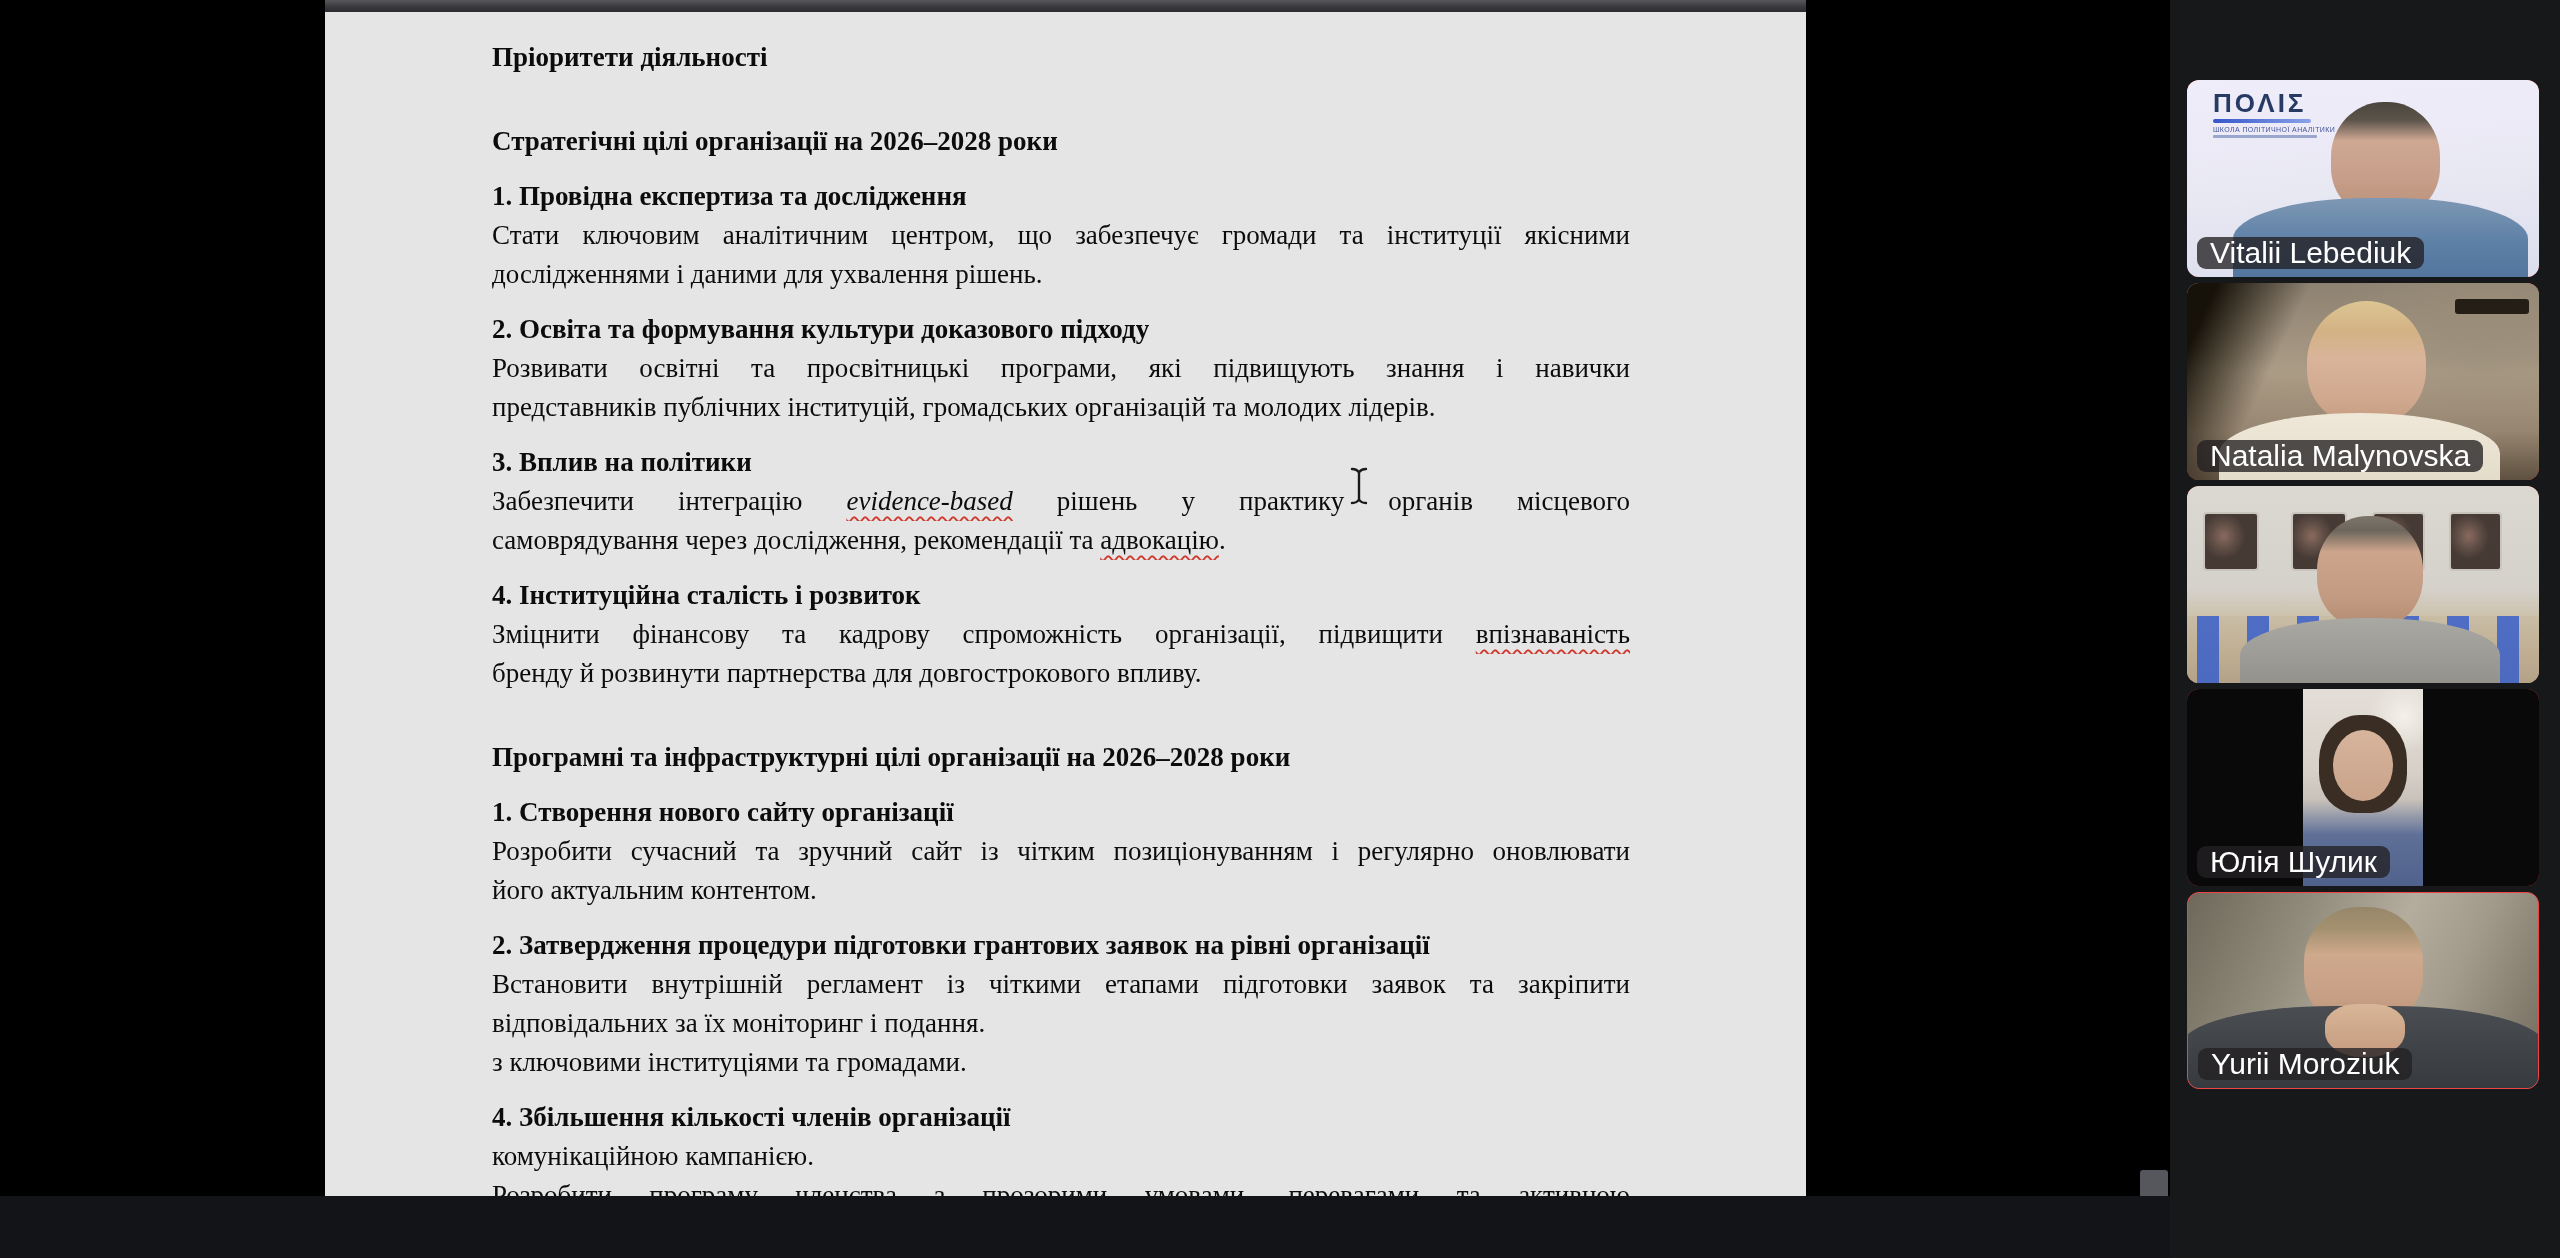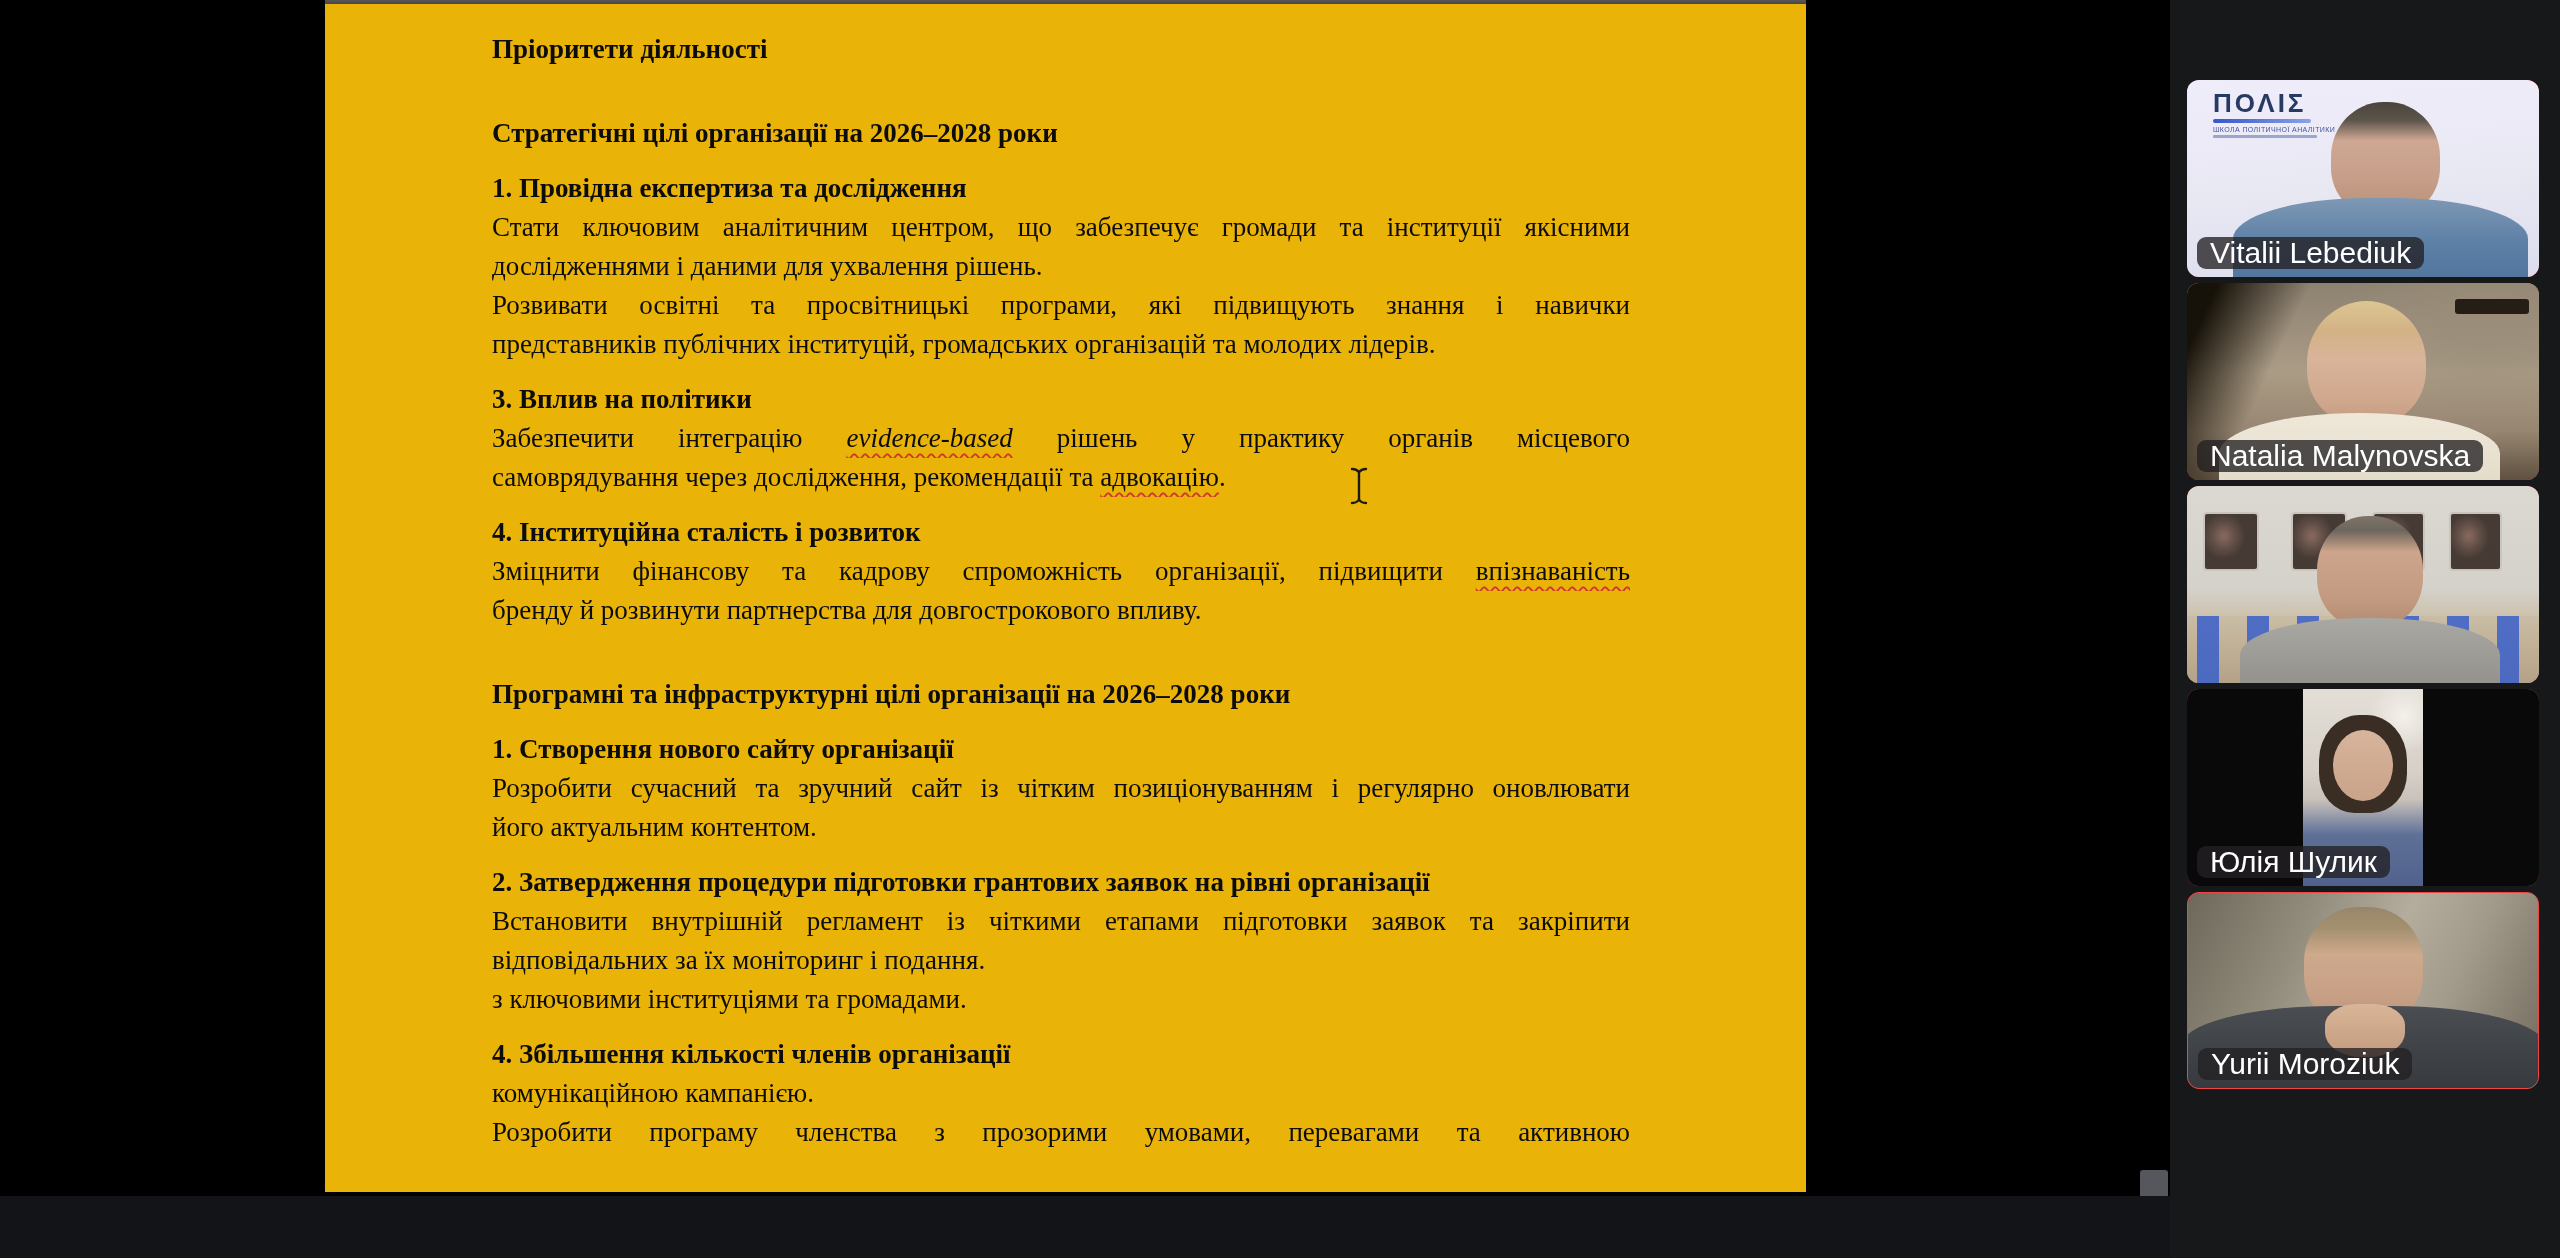--- a/index.html
+++ b/index.html
@@ -3,21 +3,21 @@
 <meta charset="utf-8">
 <style>
   html,body{margin:0;padding:0;background:#131418;}
   .stage{position:relative;width:2560px;height:1258px;background:#131418;overflow:hidden;
          font-family:"Liberation Sans",sans-serif;}
 
   
   .share-area{position:absolute;left:0;top:0;width:2170px;height:1196px;background:#000;}
   .window-top-strip{position:absolute;left:325px;top:0;width:1481px;height:12px;
          background:linear-gradient(180deg,#58585c 0%,#3a3a3e 55%,#2c2c30 100%);}
-  .doc-page{position:absolute;left:325px;top:4px;width:1481px;height:1188px;background:#eab308;overflow:hidden;}
+  .doc-page{position:absolute;left:325px;top:12px;width:1481px;height:1188px;background:#e5e5e5;overflow:hidden;}
   .doc-content{position:absolute;left:167px;top:26px;width:1138px;
          font-family:"Liberation Serif",serif;color:#0c0c0c;}
   .line{height:39px;line-height:39px;font-size:27px;overflow:hidden;text-align:left;}
   .line.h{font-weight:700;margin-top:16px;}
   .line.title{font-weight:700;}
   .line.just{text-align:justify;text-align-last:justify;}
   .line.gap{margin-top:45px;}
   .line .it{font-style:italic;}
   .line .sp{text-decoration-line:underline;text-decoration-style:wavy;
             text-decoration-color:#cf3a2e;text-decoration-thickness:2px;text-underline-offset:6px;}
@@ -112,20 +112,21 @@
   <div class="share-area">
     <div class="window-top-strip"></div>
 
     <div class="doc-page">
       <div class="doc-content">
           <div class="line title"><span>Пріоритети діяльності</span></div>
           <div class="line h gap"><span>Стратегічні цілі організації на 2026–2028 роки</span></div>
           <div class="line h"><span>1. Провідна експертиза та дослідження</span></div>
           <div class="line body just"><span>Стати ключовим аналітичним центром, що забезпечує громади та інституції якісними</span></div>
           <div class="line body"><span>дослідженнями і даними для ухвалення рішень.</span></div>
+          <div class="line h"><span>2. Освіта та формування культури доказового підходу</span></div>
           <div class="line body just"><span>Розвивати освітні та просвітницькі програми, які підвищують знання і навички</span></div>
           <div class="line body"><span>представників публічних інституцій, громадських організацій та молодих лідерів.</span></div>
           <div class="line h"><span>3. Вплив на політики</span></div>
           <div class="line body just"><span>Забезпечити інтеграцію </span><span class="it sp">evidence-based</span><span> рішень у практику органів місцевого</span></div>
           <div class="line body"><span>самоврядування через дослідження, рекомендації та </span><span class="sp">адвокацію</span><span>.</span></div>
           <div class="line h"><span>4. Інституційна сталість і розвиток</span></div>
           <div class="line body just"><span>Зміцнити фінансову та кадрову спроможність організації, підвищити </span><span class="sp">впізнаваність</span></div>
           <div class="line body"><span>бренду й розвинути партнерства для довгострокового впливу.</span></div>
           <div class="line h gap"><span>Програмні та інфраструктурні цілі організації на 2026–2028 роки</span></div>
           <div class="line h"><span>1. Створення нового сайту організації</span></div>

